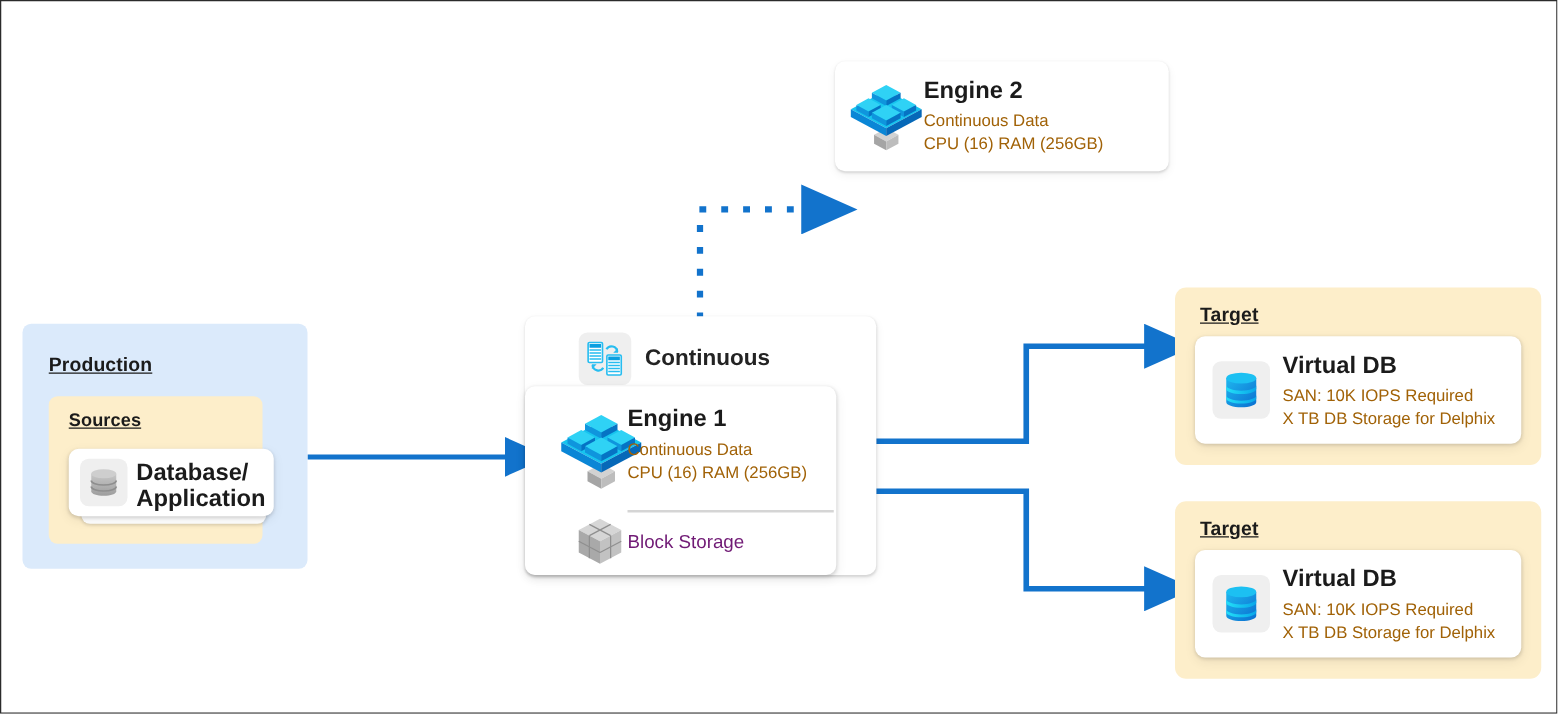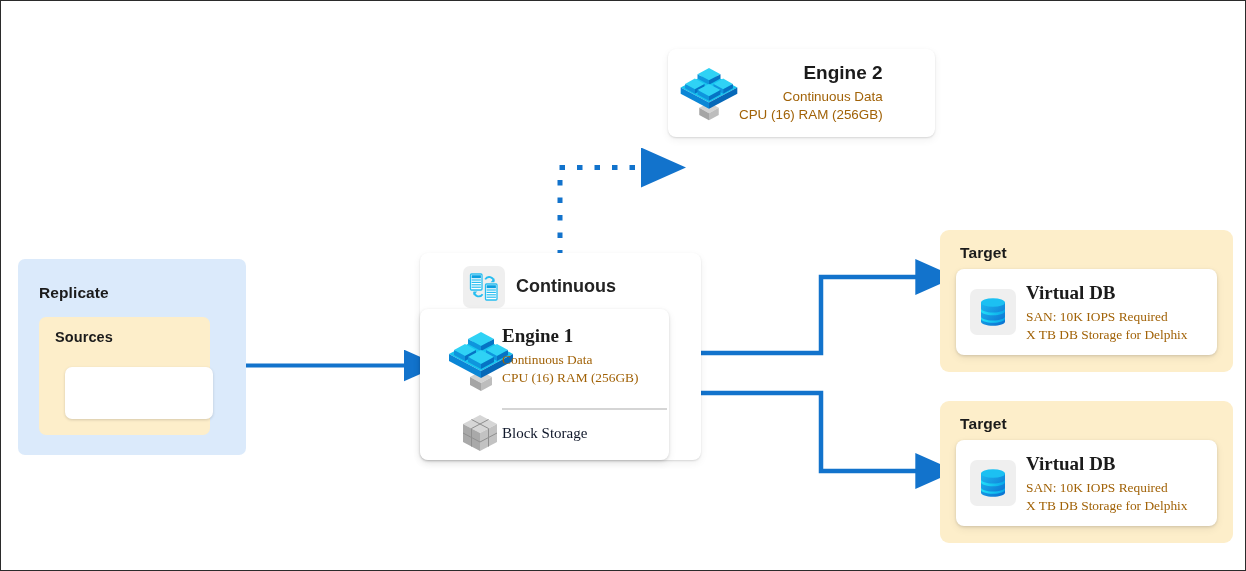--- a/index.html
+++ b/index.html
@@ -24,41 +24,41 @@
     background:#dbeafb;
     border-radius:7px;
   }
   .group-cream{
     background:#fdeeca;
     border-radius:9px;
   }
   .group-title{
     font-size:15.5px;font-weight:bold;color:#1b1b1b;
     letter-spacing:.1px;
+    text-decoration:underline;
   }
   .card{
     background:#ffffff;
     border-radius:8px;
     box-shadow:0 1px 3px rgba(0,0,0,.14),0 3px 9px rgba(0,0,0,.07);
-    font-family:Liberation Serif, serif;
   }
   .card-flat{
     background:#ffffff;
     border-radius:8px;
     box-shadow:0 1px 2px rgba(0,0,0,.13),0 3px 8px rgba(0,0,0,.06);
   }
   .icon-tile{
     background:#efefef;border-radius:7px;
     display:flex;align-items:center;justify-content:center;
   }
 
   .title-lg{font-size:19px;font-weight:bold;color:#1b1b1b;line-height:1.12;}
   .title-md{font-size:18px;font-weight:normal;color:#232323;}
   .sub{font-size:13.4px;color:#a16207;line-height:1.33;}
-  .label-md{font-size:15px;color:#0f172a;}
+  .label-md{font-size:15px;color:#701a75;}
 
   .divider{background:#d5d5d5;height:1.5px;}
 
   svg{display:block;}
 </style>
 </head>
 <body>
 
 <div id="canvas">
 
@@ -80,28 +80,48 @@
     <g>
       <path d="M700,352 L820,352 L820,276 L917,276" stroke="#1273CC" stroke-width="4.5" fill="none" stroke-linejoin="miter" marker-end="url(#arrowhead)"></path>
     </g>
 
     <g>
       <path d="M700,392 L820,392 L820,470 L917,470" stroke="#1273CC" stroke-width="4.5" fill="none" stroke-linejoin="miter" marker-end="url(#arrowhead)"></path>
     </g>
   </svg>
 
   <div class="abs group-blue" style="left:17px;top:258px;width:228px;height:196px;">
-    <div class="abs group-title" style="left:21px;top:25px;">Replicate</div>
+    <div class="abs group-title" style="left:21px;top:25px;">Production</div>
 
     <div class="abs group-cream" style="left:21px;top:58px;width:171px;height:118px;border-radius:7px;background:#fdeeca;">
       <div class="abs group-title" style="left:16px;top:12px;font-size:14.5px;">Sources</div>
 
       <div class="abs" style="left:26px;top:50px;width:148px;height:52px;background:#ffffff;border-radius:7px;
                   box-shadow:0 1px 3px rgba(0,0,0,.16);"></div>
 
+      <div class="abs card" style="left:16px;top:42px;width:164px;height:54px;display:flex;align-items:center;">
+        <div class="icon-tile abs" style="left:9px;top:8px;width:38px;height:38px;">
+          <svg width="28" height="28" viewBox="0 0 28 28">
+            <defs>
+              <linearGradient id="grayDb" x1="0" y1="0" x2="0" y2="1">
+                <stop offset="0" stop-color="#c7c7c7"></stop>
+                <stop offset="1" stop-color="#9d9d9d"></stop>
+              </linearGradient>
+            </defs>
+            <path d="M4,7 L4,21 C4,23.2 8.5,24.6 14,24.6 C19.5,24.6 24,23.2 24,21 L24,7 Z" fill="url(#grayDb)"></path>
+            <ellipse cx="14" cy="7" rx="10" ry="3.6" fill="#cecece"></ellipse>
+            <path d="M4,12.4 C4,14.6 8.5,16 14,16 C19.5,16 24,14.6 24,12.4" fill="none" stroke="#8e8e8e" stroke-width="1.3"></path>
+            <path d="M4,17.2 C4,19.4 8.5,20.8 14,20.8 C19.5,20.8 24,19.4 24,17.2" fill="none" stroke="#8e8e8e" stroke-width="1.3"></path>
+          </svg>
+        </div>
+        <div class="abs" style="left:54px;top:9px;width:104px;">
+          <div class="title-lg">Database/</div>
+          <div class="title-lg">Application</div>
+        </div>
+      </div>
     </div>
   </div>
 
   <div class="abs card-flat" style="left:419px;top:252px;width:281px;height:207px;">
 
     <div class="abs" style="left:24px;top:11px;width:240px;height:46px;display:flex;align-items:center;">
       <div class="icon-tile abs" style="left:19px;top:2px;width:42px;height:42px;">
         <svg width="32" height="32" viewBox="0 0 32 32">
           <rect x="2.5" y="3" width="11.5" height="16" rx="1" fill="#ffffff" stroke="#27bdf0" stroke-width="1.3"></rect>
           <rect x="3.6" y="4.2" width="9.3" height="3" fill="#0a9fe0"></rect>
@@ -187,21 +207,21 @@
               <path d="M39.5,17.5 L39.5,35.5"></path>
             </g>
           </g>
         </svg>
       </div>
 
       <div class="abs label-md" style="left:82px;top:116px;">Block Storage</div>
     </div>
   </div>
 
-  <div class="abs card-flat" style="left:667px;top:48px;width:267px;height:88px;text-align:right;">
+  <div class="abs card-flat" style="left:667px;top:48px;width:267px;height:88px;">
     <div class="abs" style="left:10px;top:11px;width:62px;height:62px;">
       <svg width="62" height="62" viewBox="0 0 70 70">
         <g>
           <path d="M35,48 L46,54 L35,60 L24,54 Z" fill="#d2d2d2"></path>
           <path d="M24,54 L35,60 L35,68 L24,62 Z" fill="#a5a5a5"></path>
           <path d="M46,54 L35,60 L35,68 L46,62 Z" fill="#bdbdbd"></path>
         </g>
         <path d="M35,14 L67,31 L35,48 L3,31 Z" fill="#17c4ee"></path>
         <path d="M3,31 L35,48 L35,55 L3,38 Z" fill="#0a86d6"></path>
         <path d="M67,31 L35,48 L35,55 L67,38 Z" fill="#0668b8"></path>

